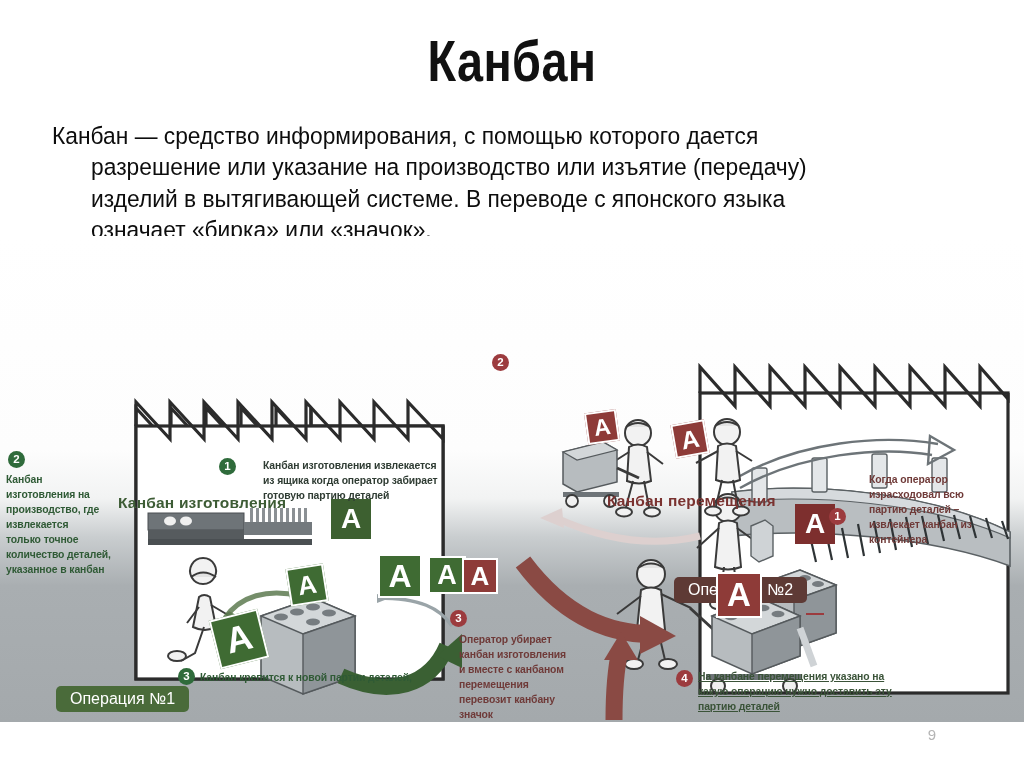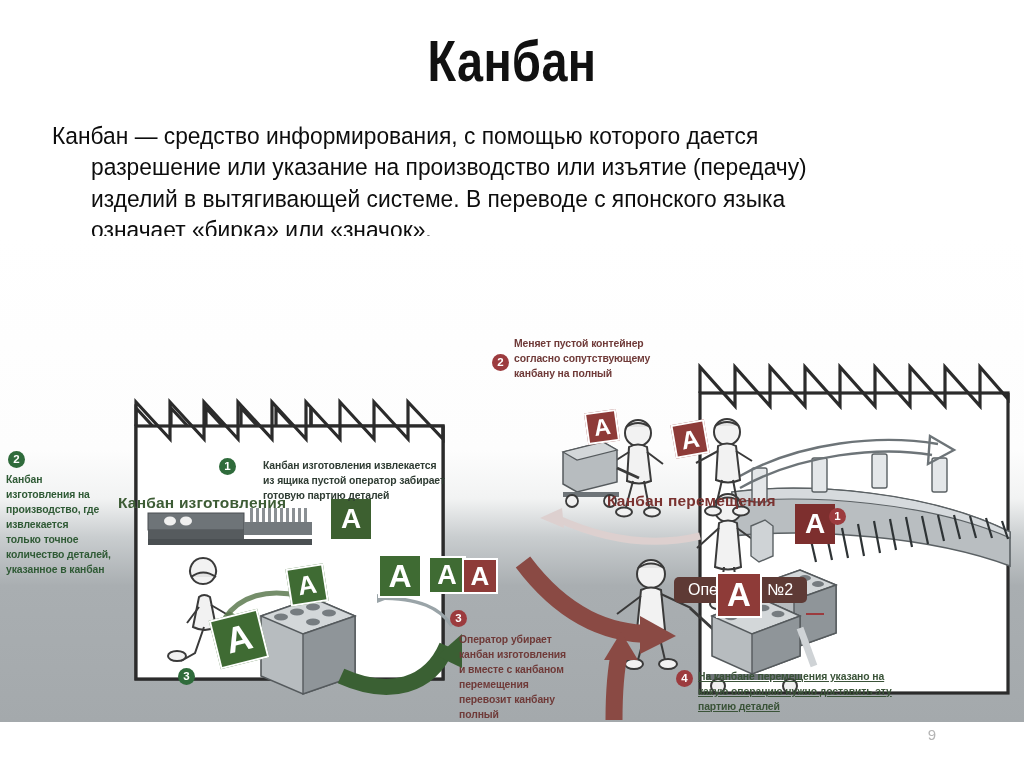--- a/index.html
+++ b/index.html
@@ -313,20 +313,21 @@
 
       <path d="M806 378 l18 0" stroke="#9c3b3e" stroke-width="2" fill="none"></path>
     </svg>
 
     <div class="diag-head make">Канбан изготовления</div>
     <div class="card-chip make">А</div>
 
     <div class="diag-head move">Канбан перемещения</div>
     <div class="card-chip move">А</div>
 
+    <div class="ribbon op1">Операция №1</div>
     <div class="ribbon op2">Операция №2</div>
 
     <div class="kcard g" style="left:288px; top:330px; width:38px; height:38px; font-size:26px; transform:rotate(-9deg);">А</div>
     <div class="kcard g" style="left:214px; top:378px; width:50px; height:50px; font-size:36px; transform:rotate(-14deg);">А</div>
     <div class="kcard g" style="left:378px; top:318px; width:44px; height:44px; font-size:32px;">А</div>
     <div class="kcard g" style="left:428px; top:320px; width:38px; height:38px; font-size:27px;">А</div>
     <div class="kcard r" style="left:462px; top:322px; width:36px; height:36px; font-size:26px;">А</div>
     <div class="kcard r" style="left:586px; top:175px; width:32px; height:32px; font-size:23px; transform:rotate(-8deg);">А</div>
     <div class="kcard r" style="left:673px; top:186px; width:34px; height:34px; font-size:25px; transform:rotate(-10deg);">А</div>
     <div class="kcard r" style="left:716px; top:336px; width:46px; height:46px; font-size:33px;">А</div>
@@ -338,46 +339,49 @@
       <span>производство, где</span>
       <span>извлекается</span>
       <span>только точное</span>
       <span>количество деталей,</span>
       <span>указанное в канбан</span>
     </div>
 
     <div class="bullet g" style="left:219px; top:222px;">1</div>
     <div class="note dark" style="left:231px; top:222px; color:#2f3c33;margin-left:32px;">
       <span>Канбан изготовления извлекается</span>
-      <span>из ящика пустой оператор забирает</span>
+      <span>из ящика когда оператор забирает</span>
       <span>готовую партию деталей</span>
     </div>
 
     <div class="bullet g" style="left:178px; top:432px;">3</div>
     <div class="note g" style="left:200px; top:434px;">
+      <span>Канбан крепится  к новой партии деталей,</span>
     </div>
 
     <div class="bullet r" style="left:450px; top:374px;">3</div>
     <div class="note r" style="left:459px; top:396px;">
       <span>Оператор убирает</span>
       <span>канбан изготовления</span>
       <span>и вместе с канбаном</span>
       <span>перемещения</span>
       <span>перевозит канбану</span>
-      <span>полный</span>
+      <span>значок</span>
     </div>
 
     <div class="bullet r" style="left:492px; top:118px;">2</div>
-    <div class="note r" style="left:514px; top:100px;">
-      <span>Меняет пустой контейнер</span>
-      <span>согласно сопутствующему</span>
-      <span>канбану на полный</span>
-    </div>
 
     <div class="bullet r" style="left:829px; top:272px;">1</div>
+    <div class="note r" style="left:869px; top:236px;">
+      <span>Когда оператор</span>
+      <span>израсходовал всю</span>
+      <span>партию деталей –</span>
+      <span>извлекает канбан из</span>
+      <span>контейнера</span>
+    </div>
 
     <div class="bullet r" style="left:676px; top:434px;">4</div>
     <div class="note g" style="left:698px; top:433px; color:#3a5338;text-decoration:underline;">
       <span>На канбане перемещения указано на</span>
       <span>какую операцию нужно доставить эту</span>
       <span>партию деталей</span>
     </div>
 
   </div>
 

